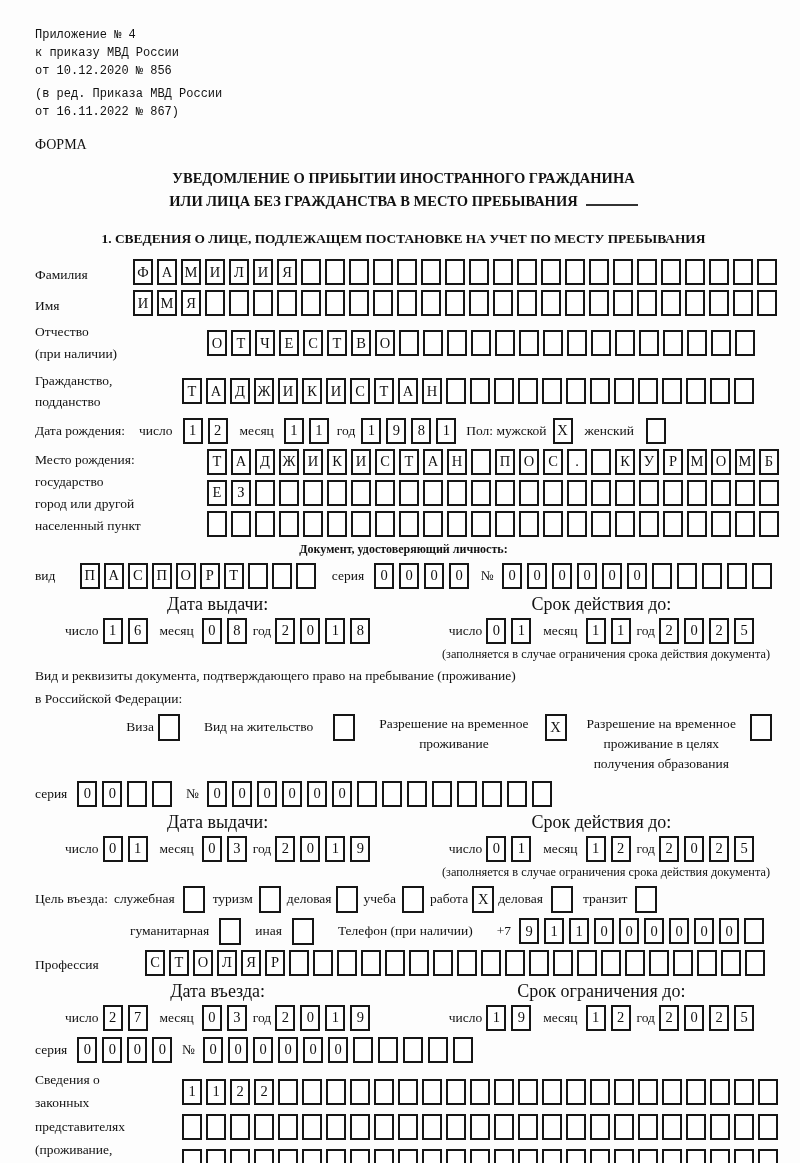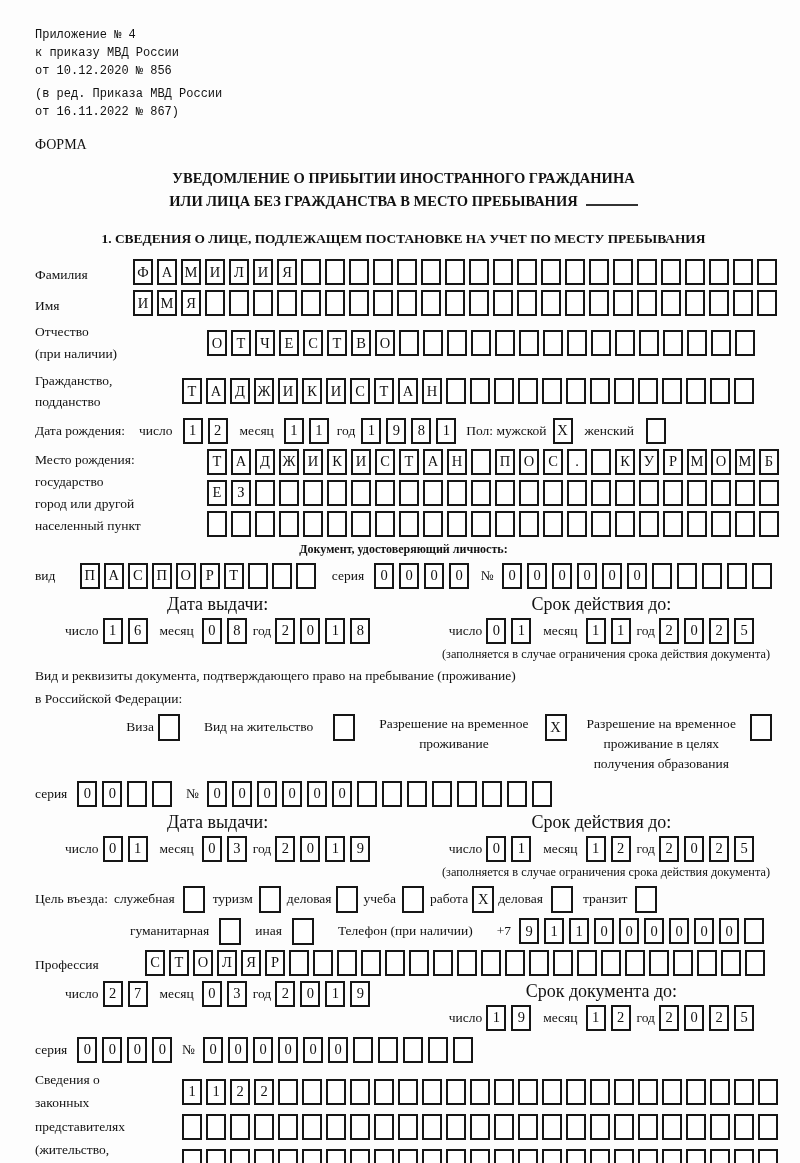--- a/index.html
+++ b/index.html
@@ -550,20 +550,21 @@
         <span class="cell"></span>
         <span class="cell"></span>
         <span class="cell"></span>
         <span class="cell"></span>
         <span class="cell"></span>
       </span>
   </div>
 
   <div class="dates">
     <div class="dgroup" style="margin-left:30px">
+      <div class="dhead">Дата въезда:</div>
       <div class="drow">
         <span>число</span>
         <span class="cells sp ml4">
             <span class="cell">2</span>
             <span class="cell">7</span>
           </span>
         <span class="ml12">месяц</span>
         <span class="cells sp ml8">
             <span class="cell">0</span>
             <span class="cell">3</span>
@@ -571,21 +572,21 @@
         <span class="ml6">год</span>
         <span class="cells sp ml4">
             <span class="cell">2</span>
             <span class="cell">0</span>
             <span class="cell">1</span>
             <span class="cell">9</span>
           </span>
       </div>
     </div>
     <div class="dgroup" style="margin-left:auto; margin-right:18px">
-      <div class="dhead">Срок документа до:</div>
+      <div class="dhead">Срок ограничения до:</div>
       <div class="drow">
         <span>число</span>
         <span class="cells sp ml4">
             <span class="cell">1</span>
             <span class="cell">9</span>
           </span>
         <span class="ml12">месяц</span>
         <span class="cells sp ml8">
             <span class="cell">1</span>
             <span class="cell">2</span>
@@ -623,21 +624,21 @@
         <span class="cell"></span>
         <span class="cell"></span>
       </span>
   </div>
 
   <div class="row" style="margin-top:4px">
     <div class="lblcol" style="width:147px; line-height:1.75">
       <div>Сведения о</div>
       <div>законных</div>
       <div>представителях</div>
-      <div>(жительство,</div>
+      <div>(проживание,</div>
       <div>усыновителях,</div>
 
     </div>
     <div>
       <div class="cells" style="margin-bottom:9px">
           <span class="cell">1</span>
           <span class="cell">1</span>
           <span class="cell">2</span>
           <span class="cell">2</span>
           <span class="cell"></span>

